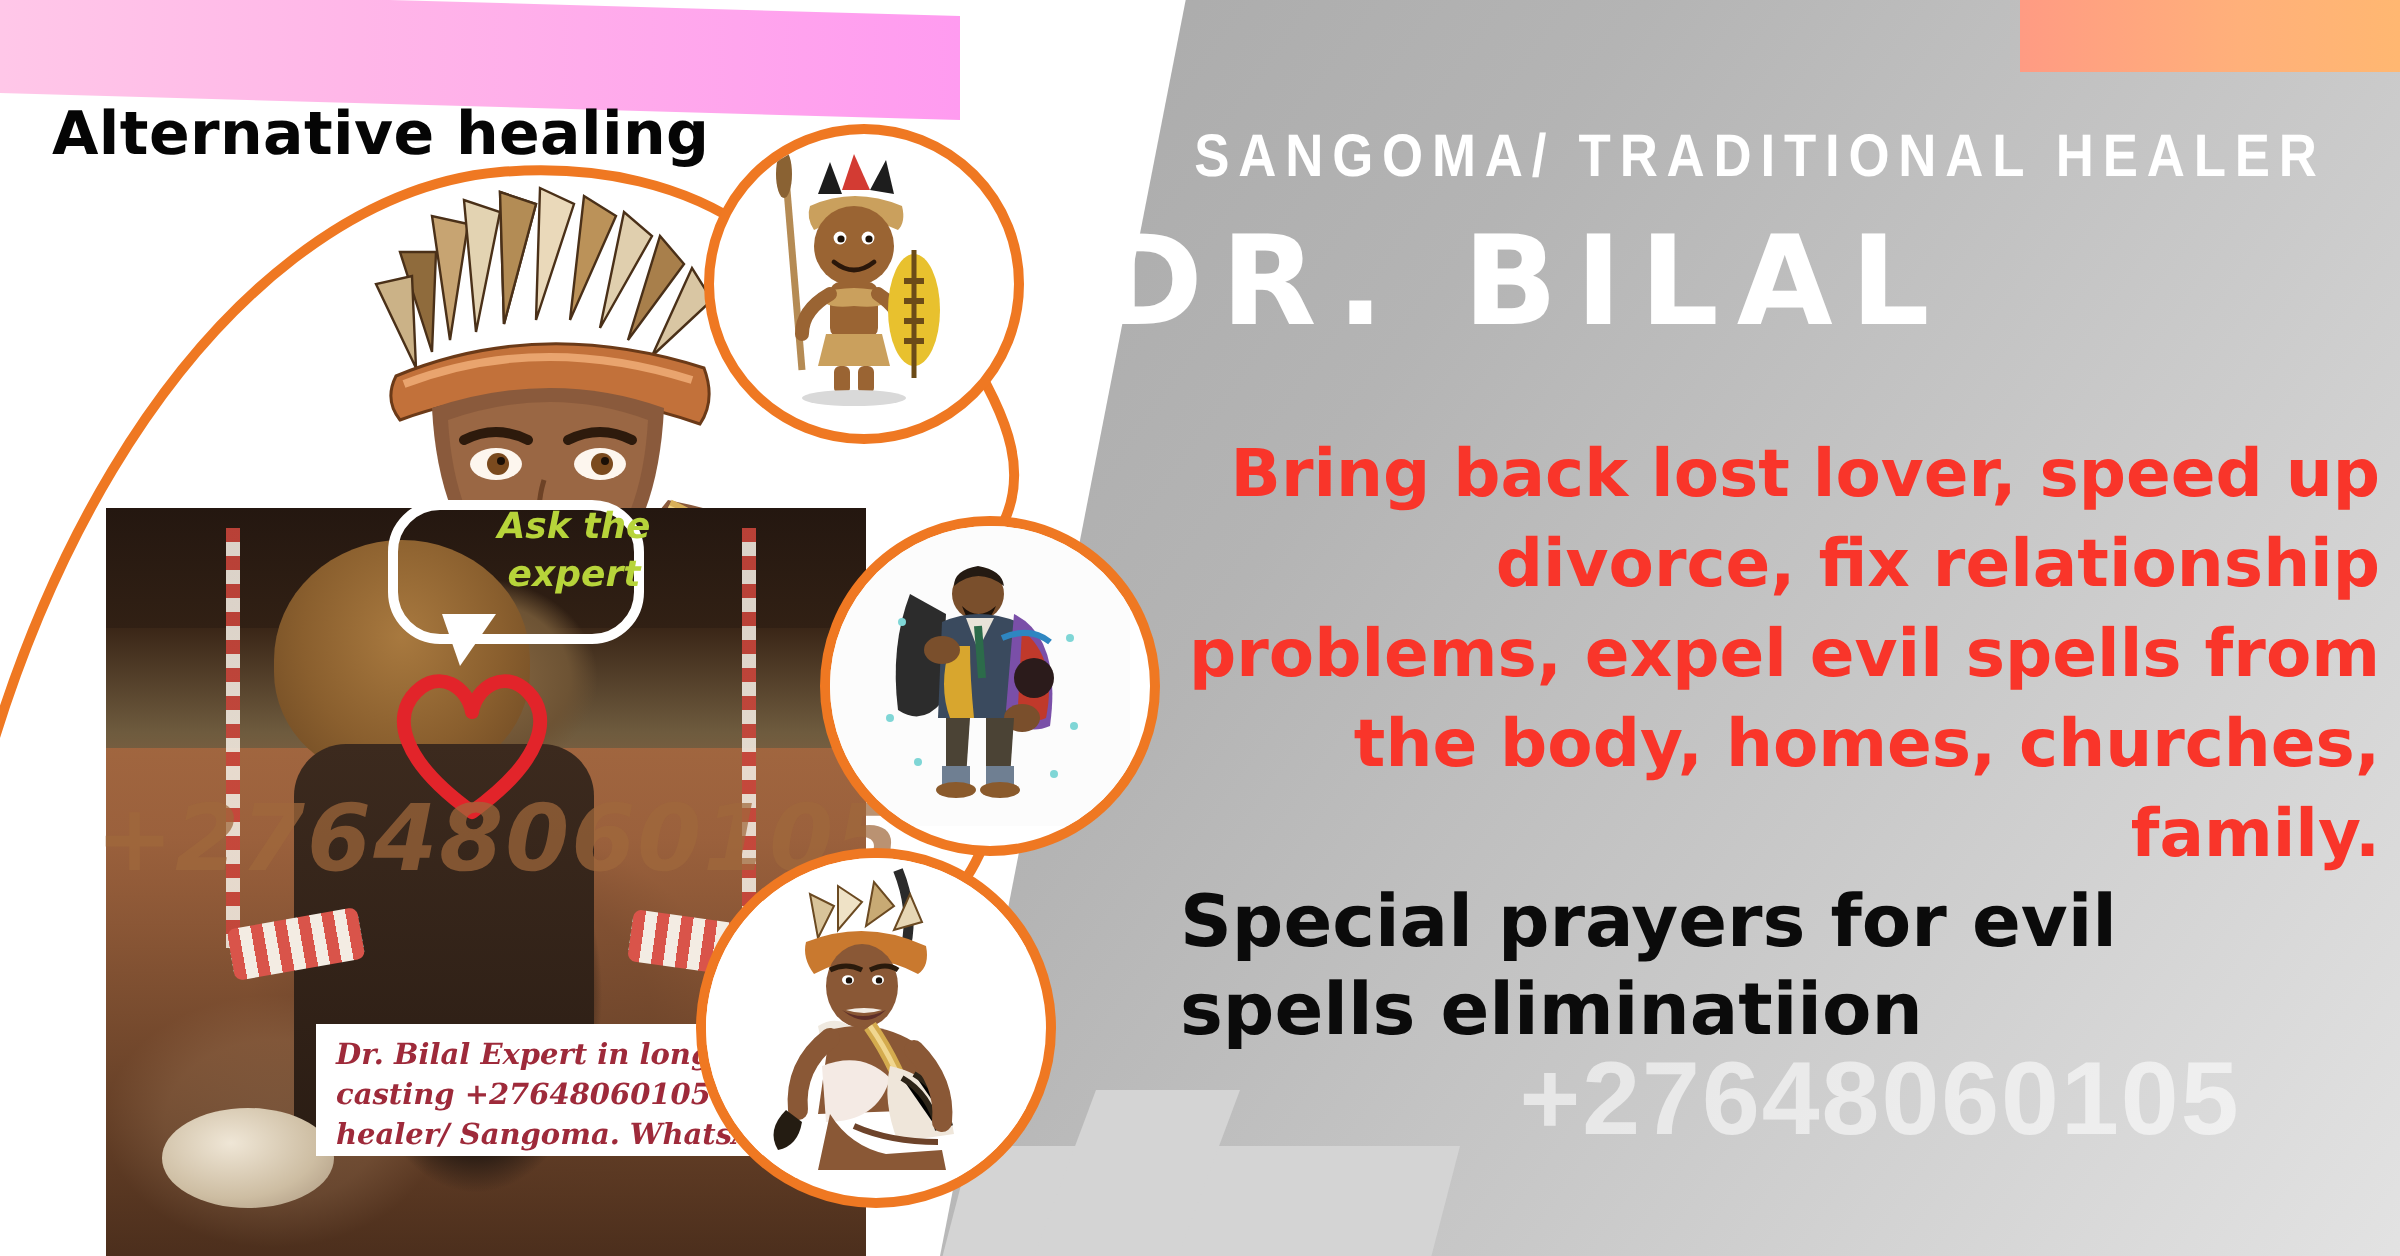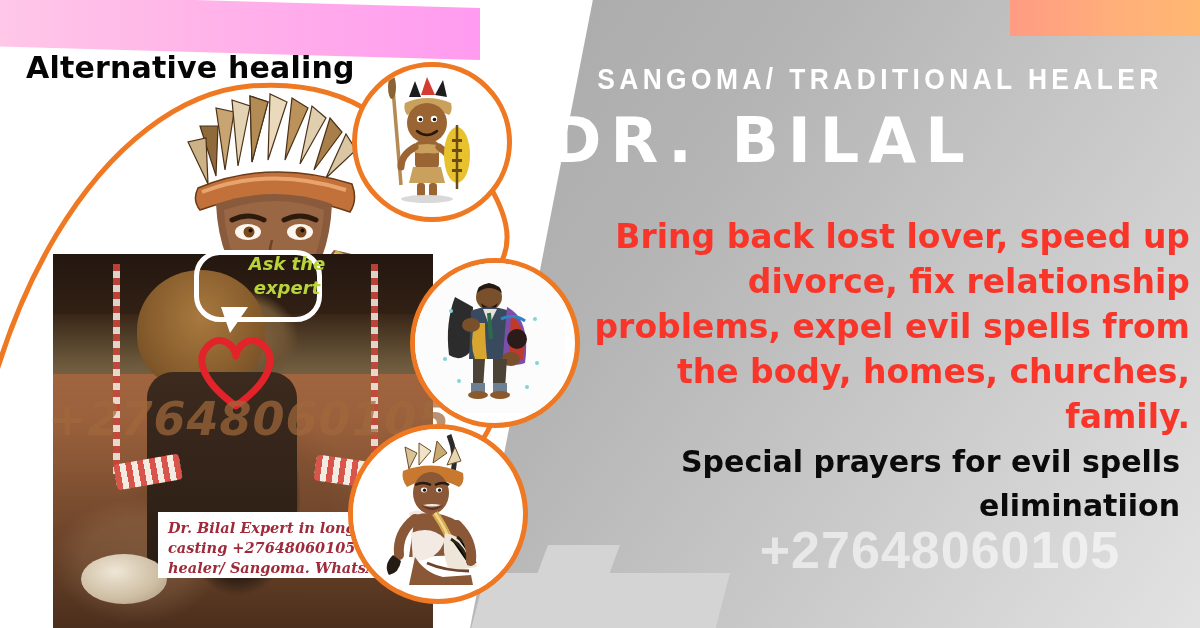--- a/index.html
+++ b/index.html
@@ -54,23 +54,23 @@
     position:absolute;left:0;top:104px;width:660px;
     font-family:"DejaVu Sans",sans-serif;font-weight:700;
     font-size:62px;letter-spacing:9px;color:#ffffff;white-space:nowrap;
   }
   .pitch{
     position:absolute;left:20px;top:214px;width:620px;text-align:right;
     font-family:"DejaVu Sans",sans-serif;font-weight:700;
     font-size:33px;line-height:45px;color:#f9352a;
   }
   .subpitch{
-    position:absolute;left:40px;top:440px;width:590px;text-align:right;
+    position:absolute;left:40px;top:440px;width:590px;text-align:left;
     font-family:"DejaVu Sans",sans-serif;font-weight:700;
-    font-size:30px;line-height:44px;color:#0b0b0b;
+    font-size:36px;line-height:44px;color:#0b0b0b;
   }
   .phone-watermark{
     position:absolute;left:110px;top:520px;width:560px;text-align:center;
     font-family:"Liberation Sans",sans-serif;font-weight:700;
     font-size:52px;color:rgba(255,255,255,.58);letter-spacing:1px;white-space:nowrap;
   }
 
   
   .alt-heading{
     position:absolute;left:26px;top:50px;

